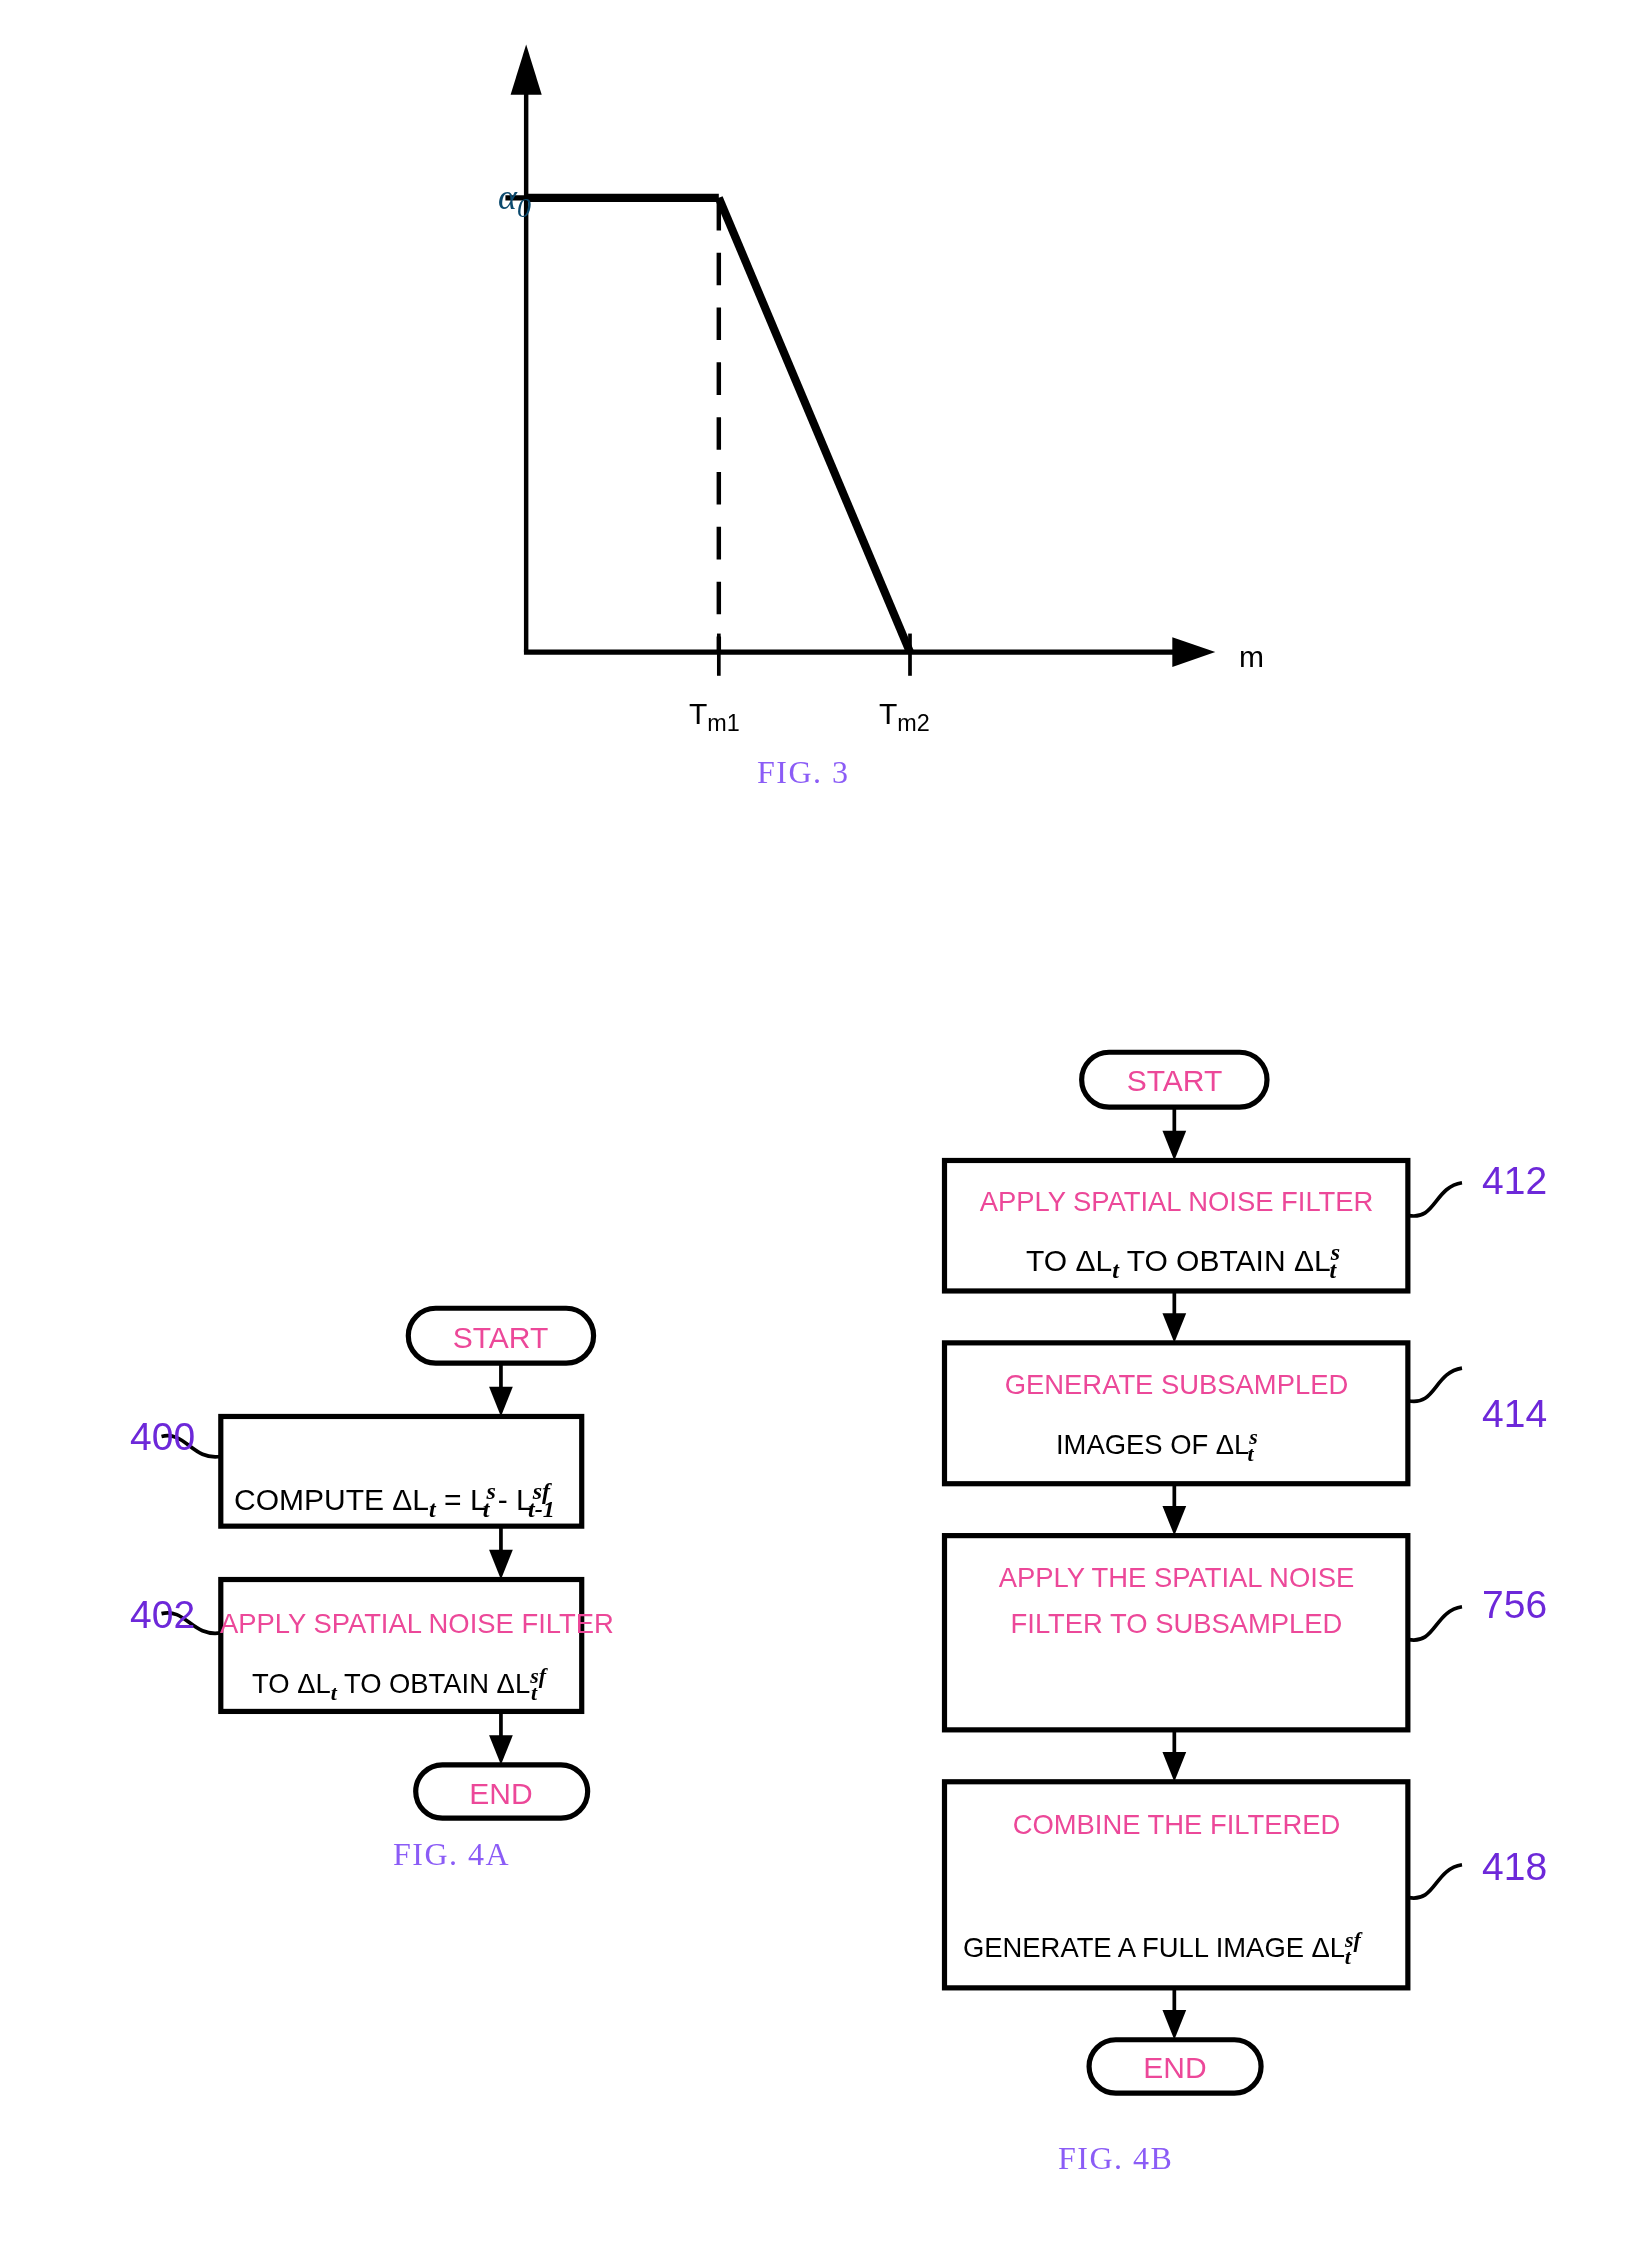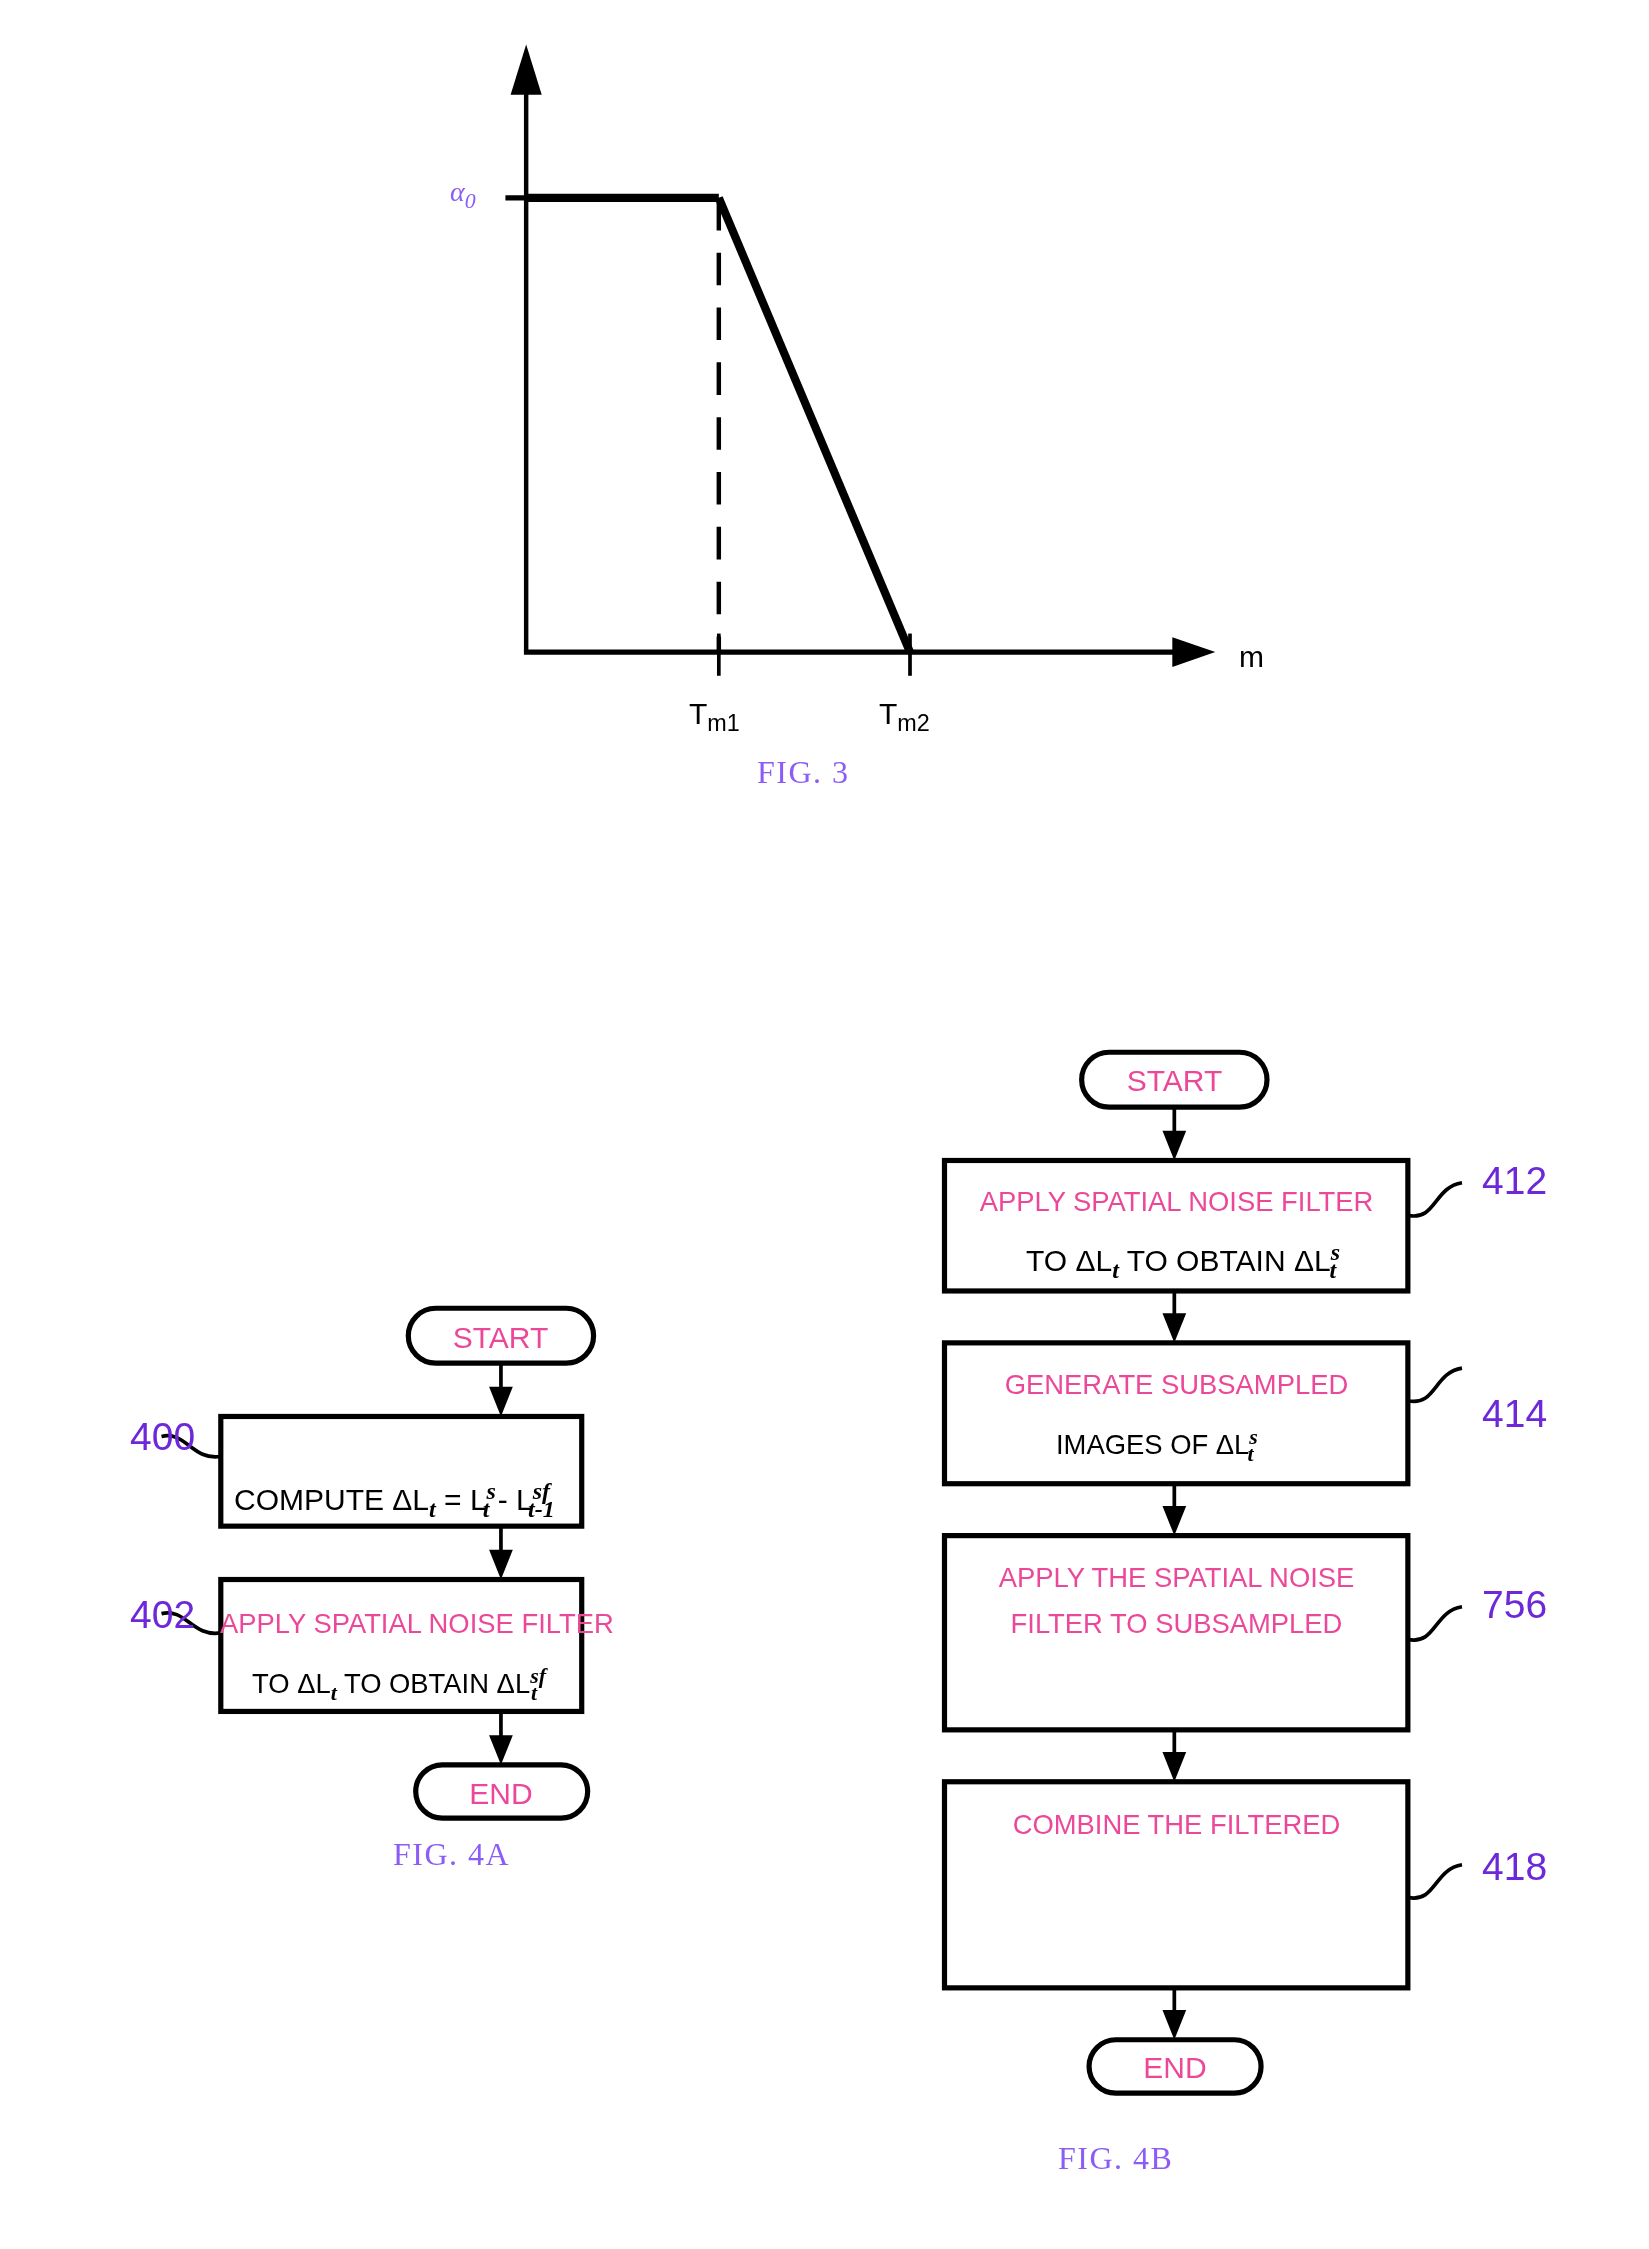--- a/index.html
+++ b/index.html
@@ -65,24 +65,25 @@
   .axlbl {
     position: absolute;
     font-family: "Liberation Sans", sans-serif;
     font-size: 30px;
     color: #000;
     white-space: nowrap;
   }
   .alpha {
     position: absolute;
     font-family: "Liberation Serif", serif;
-    font-size: 28px;
+    font-size: 36px;
     font-style: italic;
-    color: #8b5cf6;
-    white-space: nowrap;
+    color: #0c4a6e;
+    white-space: nowrap;
+    margin-left: 48px;
   }
 </style>
 </head>
 <body>
 
 <div class="page">
 
   <svg class="fig" x="0" y="0" width="1408" height="741" style="left:0px; top:0px;" viewBox="0 0 1900 1000">
 
     <line x1="710" y1="120" x2="710" y2="880" stroke="#000" stroke-width="6"></line>
@@ -208,20 +209,23 @@
   <div class="termtext" style="left:1056px; top:1424px; font-size:27.4px;">
     IMAGES OF ΔL<sup class="it">s</sup><sub class="it" style="margin-left:-10.4px;">t</sub>
   </div>
   <div class="refnum" style="left:1482px; top:1344px;margin-top:48px;">414</div>
 
   <div class="boxtext" style="left:945px; top:1564px; width:463px;">APPLY THE SPATIAL NOISE</div>
   <div class="boxtext" style="left:945px; top:1610px; width:463px;">FILTER TO SUBSAMPLED</div>
   <div class="refnum" style="left:1482px; top:1583px;">756</div>
 
   <div class="boxtext" style="left:945px; top:1811px; width:463px;">COMBINE THE FILTERED</div>
+  <div class="termtext" style="left:963px; top:1927px; font-size:27.4px;">
+    GENERATE A FULL IMAGE ΔL<sup class="it">sf</sup><sub class="it" style="margin-left:-16.3px;">t</sub>
+  </div>
   <div class="refnum" style="left:1482px; top:1845px;">418</div>
 
   <div class="boxtext" style="left:1089px; top:2053px; width:172px; font-size:30px;">END</div>
 
   <div class="figcaption" style="left:1058px; top:2140px;">FIG. 4B</div>
 
 </div>
 
 
 </body></html>

